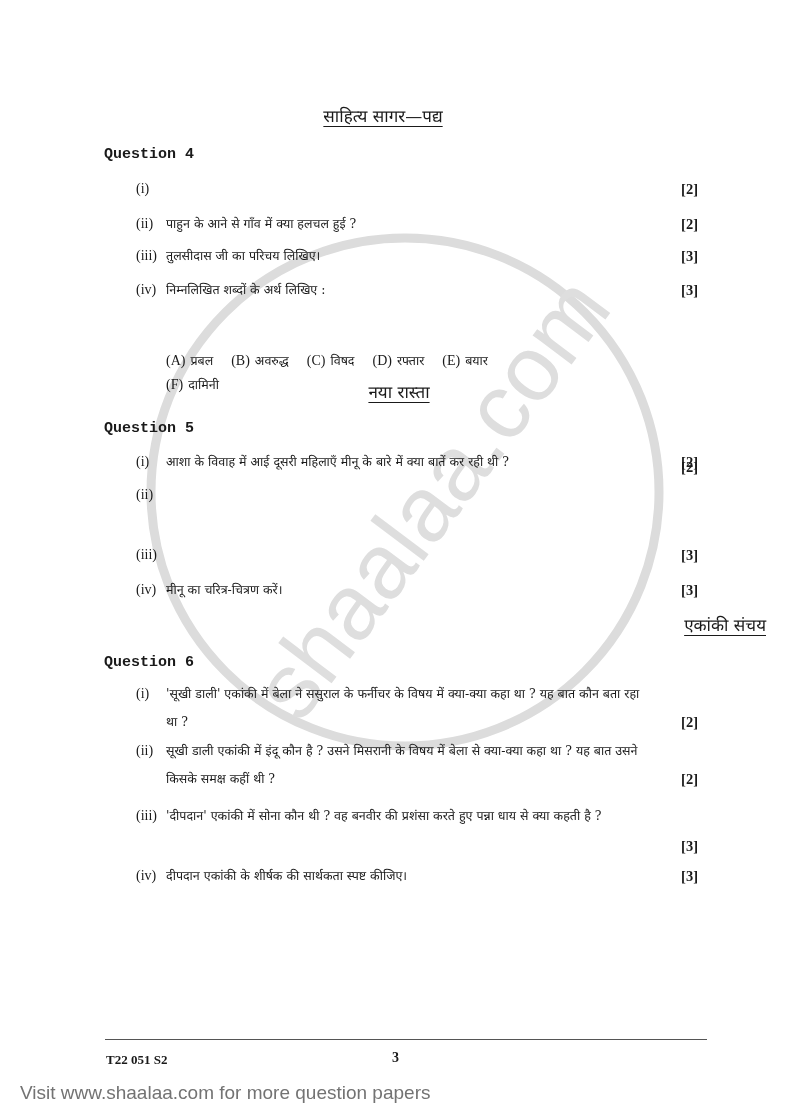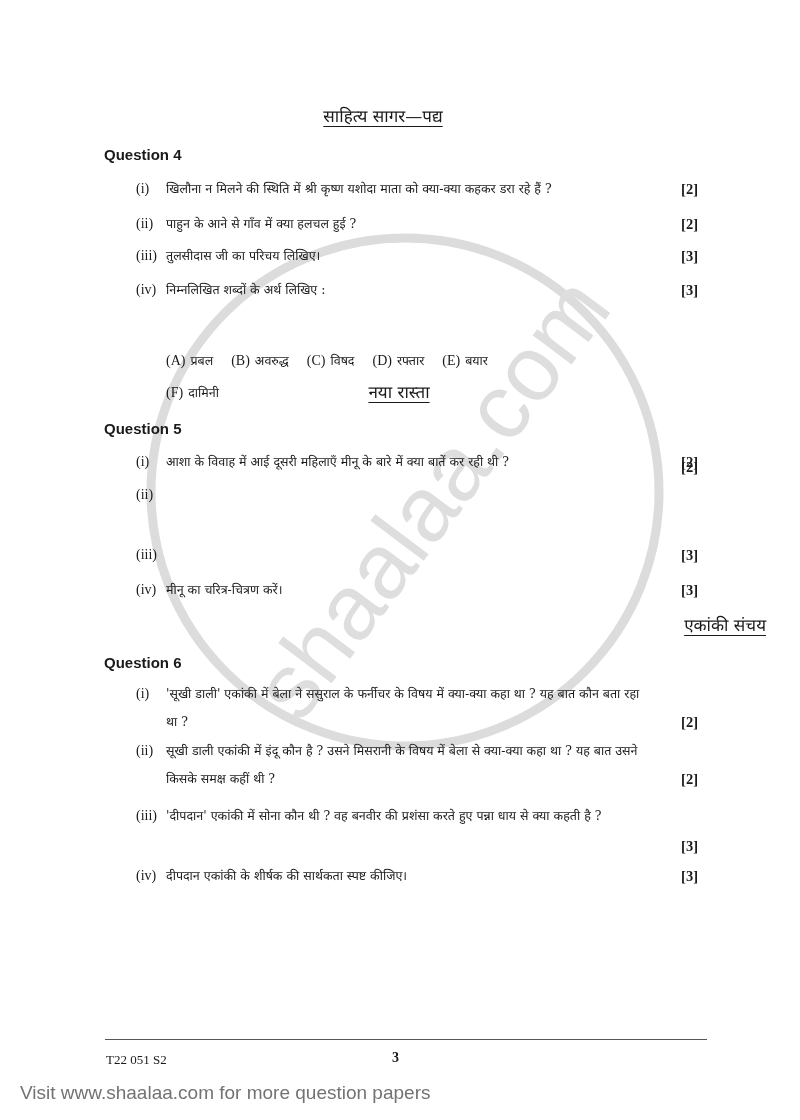--- a/index.html
+++ b/index.html
@@ -5,39 +5,39 @@
   html, body { margin: 0; padding: 0; background: #ffffff; }
   body { width: 800px; height: 1120px; position: relative; overflow: hidden;
          font-family: "DejaVu Serif", "Liberation Serif", serif; color: #1a1a1a; }
   .page { position: absolute; left: 0; top: 0; width: 800px; height: 1120px; }
 
   .watermark { position: absolute; left: 0; top: 0; width: 800px; height: 1120px; pointer-events: none; }
 
   .heading { position: absolute; left: 0; width: 766px; text-align: center; font-size: 17px; }
   .heading span { text-decoration: underline; text-underline-offset: 4px; }
 
-  .qlabel { position: absolute; left: 104px; font-family: Liberation Sans, sans-serif;
+  .qlabel { position: absolute; left: 104px; font-family: Liberation Mono, monospace;
             font-weight: bold; font-size: 15px; }
 
   .item { position: absolute; left: 136px; width: 562px; font-size: 12.5px; line-height: 28px; }
   .item .num { position: absolute; left: 0; top: 0; font-family: "Liberation Serif", serif; font-size: 14px; }
   .item .txt { display: block; margin-left: 30px; margin-right: 44px; }
   .item .marks { position: absolute; right: 0; font-family: "Liberation Serif", serif;
                  font-weight: bold; font-size: 14.5px; }
   .item .marks.top { top: 0; }
   .item .marks.bottom { bottom: 0; }
 
   .opts { position: absolute; left: 166px; font-size: 12.5px; margin-top: 36px; }
   .opts .opt { margin-right: 14px; }
   .opts .ol { font-family: "Liberation Serif", serif; font-size: 14px; margin-right: 5px; }
 
   .footer-line { position: absolute; left: 105px; top: 1039px; width: 602px; height: 0;
                  border-top: 1px solid #555; }
   .footer-code { position: absolute; left: 106px; top: 1052px; font-family: "Liberation Serif", serif;
-                 font-weight: normal; font-size: 13px; }
+                 font-weight: bold; font-size: 13px; }
   .footer-page { position: absolute; left: 392px; top: 1050px; font-family: "Liberation Serif", serif;
                  font-weight: bold; font-size: 14px; }
   .visit { position: absolute; left: 20px; top: 1082px; font-family: "Liberation Sans", sans-serif;
            font-size: 19px; color: #737373; }
 </style>
 </head>
 <body>
 
 <div class="page">
 
@@ -46,21 +46,20 @@
     <text x="0" y="0" transform="translate(300,725) rotate(-53)" font-family="Liberation Sans, sans-serif" font-size="92" fill="#dedede">shaalaa.com</text>
   </svg>
 
   <div class="heading" style="top:104px;">
     <span>साहित्य सागर—पद्य</span>
   </div>
   <div class="qlabel" style="top:146px;">Question 4</div>
 
   <div class="item" style="top:175px;">
     <span class="num">(i)</span>
-    <span class="txt">खिलौना न मिलने की स्थिति में श्री कृष्ण यशोदा माता को क्या-क्या कहकर डरा रहे हैं ?</span>
     <span class="marks top">[2]</span>
   </div>
   <div class="item" style="top:210px;">
     <span class="num">(ii)</span>
     <span class="txt">पाहुन के आने से गाँव में क्या हलचल हुई ?</span>
     <span class="marks top">[2]</span>
   </div>
   <div class="item" style="top:242px;">
     <span class="num">(iii)</span>
     <span class="txt">तुलसीदास जी का परिचय लिखिए।</span>
@@ -71,21 +70,21 @@
     <span class="txt">निम्नलिखित शब्दों के अर्थ लिखिए :</span>
     <span class="marks top">[3]</span>
   </div>
   <div class="opts" style="top:316px;">
     <span class="opt"><span class="ol">(A)</span><span>प्रबल</span></span>
     <span class="opt"><span class="ol">(B)</span><span>अवरुद्ध</span></span>
     <span class="opt"><span class="ol">(C)</span><span>विषद</span></span>
     <span class="opt"><span class="ol">(D)</span><span>रफ्तार</span></span>
     <span class="opt"><span class="ol">(E)</span><span>बयार</span></span>
   </div>
-  <div class="opts" style="top:348px;">
+  <div class="opts" style="top:340px;">
     <span class="opt"><span class="ol">(F)</span><span>दामिनी</span></span>
   </div>
 
   <div class="heading" style="top:380px;padding-left:16px;">
     <span>नया रास्ता</span>
   </div>
   <div class="qlabel" style="top:420px;">Question 5</div>
 
   <div class="item" style="top:448px;">
     <span class="num">(i)</span>

